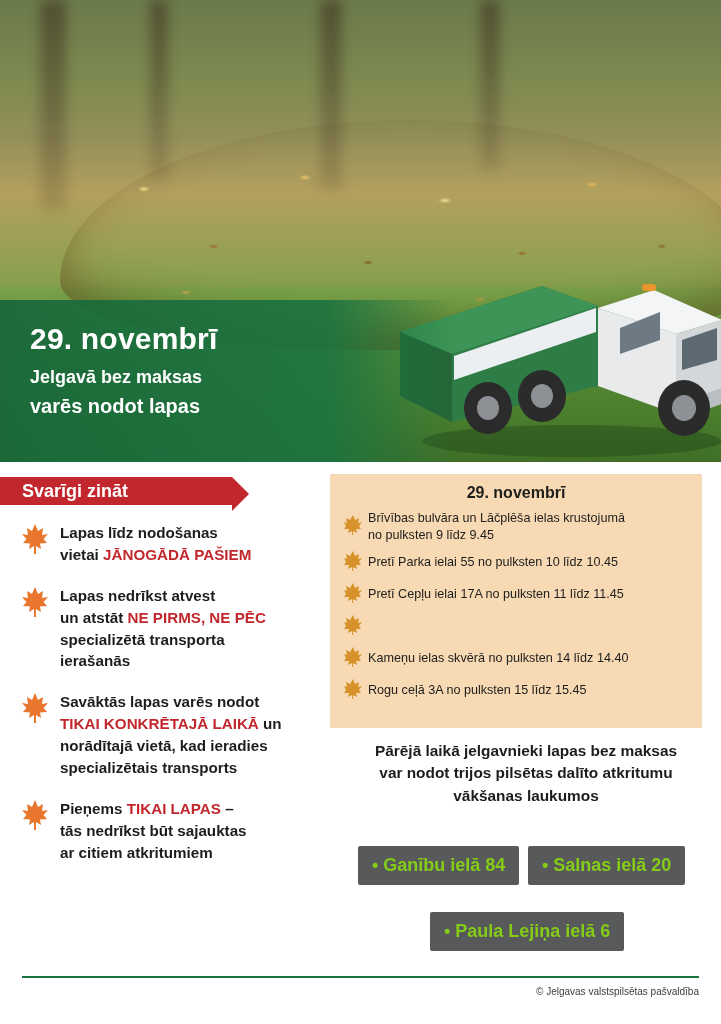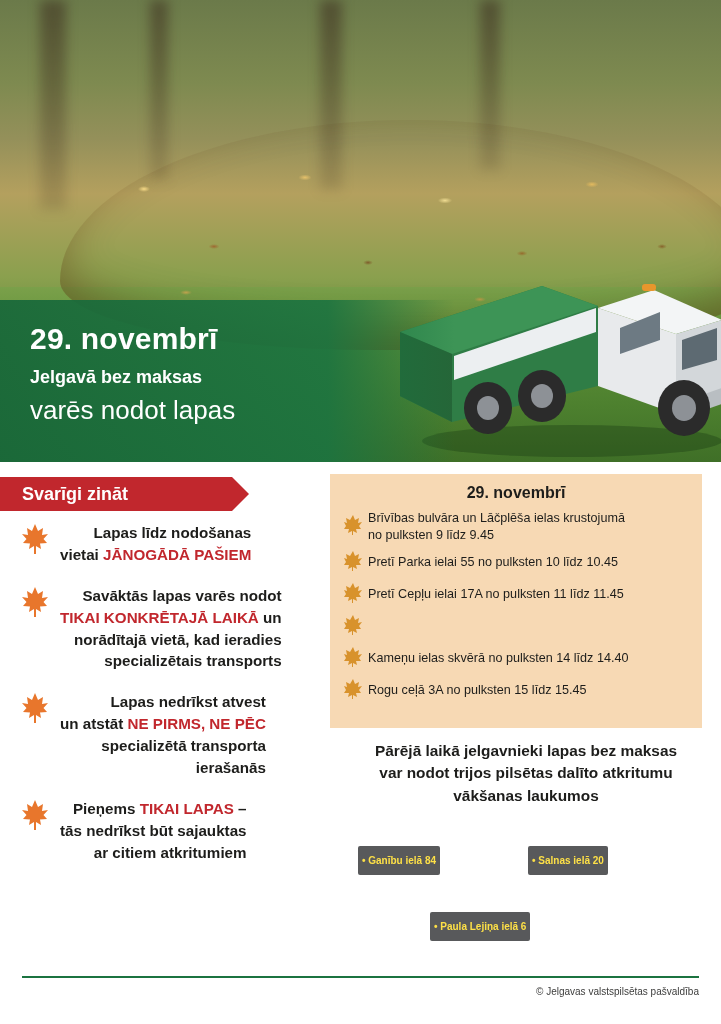--- a/index.html
+++ b/index.html
@@ -68,63 +68,63 @@
 
   
   .banner {
     position: absolute; left: 0; top: 300px; width: 455px; height: 162px;
     background: linear-gradient(to right, rgba(24,104,58,.93) 0%, rgba(27,115,64,.90) 72%, rgba(27,115,64,0) 100%);
     color: #fff;
     padding: 22px 0 0 30px;
   }
   .banner .l1 { font-size: 30px; font-weight: bold; letter-spacing: .2px; }
   .banner .l2 { font-size: 18px; font-weight: bold; margin-top: 11px; }
-  .banner .l3 { font-size: 26px; font-weight: normal; margin-top: 7px; }
+  .banner .l3 { font-size: 20px; font-weight: bold; margin-top: 7px; }
 
   
   .ribbon {
-    position: absolute; left: 0; top: 477px; height: 34px; width: 232px;
+    position: absolute; left: 0; top: 477px; height: 28px; width: 232px;
     background: #c1272d; color: #fff;
     display: flex; align-items: center;
     padding-left: 22px;
     font-size: 18px; font-weight: bold;
   }
   .ribbon::after {
     content: ""; position: absolute; right: -17px; top: 0;
     border-top: 17px solid transparent; border-bottom: 17px solid transparent;
     border-left: 17px solid #c1272d;
   }
 
   
   .left-col { position: absolute; left: 22px; top: 522px; width: 300px; }
   .tip { display: flex; margin-bottom: 19px; }
   .tip .leaf { width: 38px; flex: 0 0 38px; padding-top: 2px; }
-  .tip .txt { font-size: 15.2px; line-height: 1.44; color: #1d1d1b; font-weight: bold; text-align: right; }
+  .tip .txt { font-size: 15.2px; line-height: 1.44; color: #1d1d1b; font-weight: bold; }
   .red { color: #c1272d; }
 
   
   .schedule {
     position: absolute; left: 330px; top: 474px; width: 372px; height: 254px;
     background: #f7d9b4; padding: 10px 14px 10px 14px;
   }
   .schedule h3 { text-align: center; font-size: 16px; color: #1d1d1b; margin-bottom: 8px; }
   .srow { display: flex; margin-bottom: 7px; align-items: center; }
   .srow .leaf-s { flex: 0 0 24px; width: 24px; padding-top: 1px; }
   .srow .stxt { font-size: 12.6px; line-height: 1.32; color: #1d1d1b; }
 
   
   .note {
     position: absolute; left: 348px; top: 740px; width: 356px;
     font-size: 15.4px; font-weight: bold; line-height: 1.45; color: #1d1d1b;
     text-align: center;
   }
   .chip {
-    position: absolute; background: #58595b; color: #fde047;
-    font-size: 10px; font-weight: bold;
-    padding: 9px 4px; border-radius: 2px; white-space: nowrap;
+    position: absolute; background: #58595b; color: #84cc16;
+    font-size: 18px; font-weight: bold;
+    padding: 9px 14px; border-radius: 2px; white-space: nowrap;
   }
   .chip.c1 { left: 358px; top: 846px; }
   .chip.c2 { left: 528px; top: 846px; }
   .chip.c3 { left: 430px; top: 912px; }
 
   
   .rule { position: absolute; left: 22px; top: 976px; width: 677px; height: 2px; background: #1b7340; }
   .footer {
     position: absolute; right: 22px; top: 986px;
     font-size: 10px; color: #3c3c3b;
@@ -200,38 +200,38 @@
       </div>
     </div>
 
     <div class="tip">
       <div class="leaf">
         <svg width="26" height="30" viewBox="0 0 26 30">
           <path d="M13 0 L16 7 L21 4 L20 11 L26 10 L21.5 15 L25 19 L18 19.5 L19 25 L14 22 L14 30 L12 30 L12 22 L7 25 L8 19.5 L1 19 L4.5 15 L0 10 L6 11 L5 4 L10 7 Z" fill="#e8762c"></path>
         </svg>
       </div>
       <div class="txt">
-        <span>Savāktās lapas varēs nodot</span><br>
-        <span class="red">TIKAI KONKRĒTAJĀ LAIKĀ</span><span> un</span><br>
-        <span>norādītajā vietā, kad ieradies</span><br>
-        <span>specializētais transports</span>
+        <span>Lapas nedrīkst atvest</span><br>
+        <span>un atstāt </span><span class="red">NE PIRMS, NE PĒC</span><br>
+        <span>specializētā transporta</span><br>
+        <span>ierašanās</span>
       </div>
     </div>
 
     <div class="tip">
       <div class="leaf">
         <svg width="26" height="30" viewBox="0 0 26 30">
           <path d="M13 0 L16 7 L21 4 L20 11 L26 10 L21.5 15 L25 19 L18 19.5 L19 25 L14 22 L14 30 L12 30 L12 22 L7 25 L8 19.5 L1 19 L4.5 15 L0 10 L6 11 L5 4 L10 7 Z" fill="#e8762c"></path>
         </svg>
       </div>
       <div class="txt">
-        <span>Lapas nedrīkst atvest</span><br>
-        <span>un atstāt </span><span class="red">NE PIRMS, NE PĒC</span><br>
-        <span>specializētā transporta</span><br>
-        <span>ierašanās</span>
+        <span>Savāktās lapas varēs nodot</span><br>
+        <span class="red">TIKAI KONKRĒTAJĀ LAIKĀ</span><span> un</span><br>
+        <span>norādītajā vietā, kad ieradies</span><br>
+        <span>specializētais transports</span>
       </div>
     </div>
 
     <div class="tip">
       <div class="leaf">
         <svg width="26" height="30" viewBox="0 0 26 30">
           <path d="M13 0 L16 7 L21 4 L20 11 L26 10 L21.5 15 L25 19 L18 19.5 L19 25 L14 22 L14 30 L12 30 L12 22 L7 25 L8 19.5 L1 19 L4.5 15 L0 10 L6 11 L5 4 L10 7 Z" fill="#e8762c"></path>
         </svg>
       </div>
       <div class="txt">

